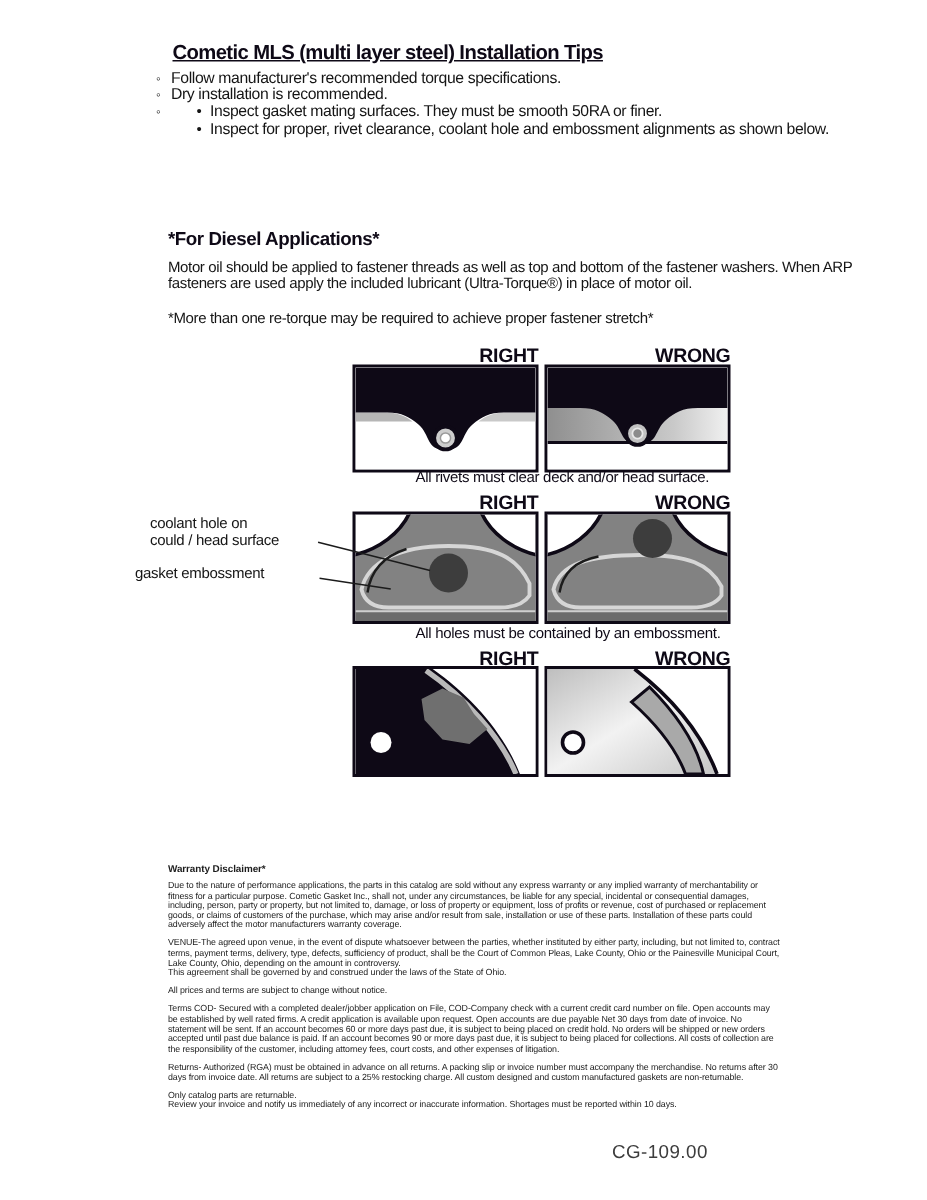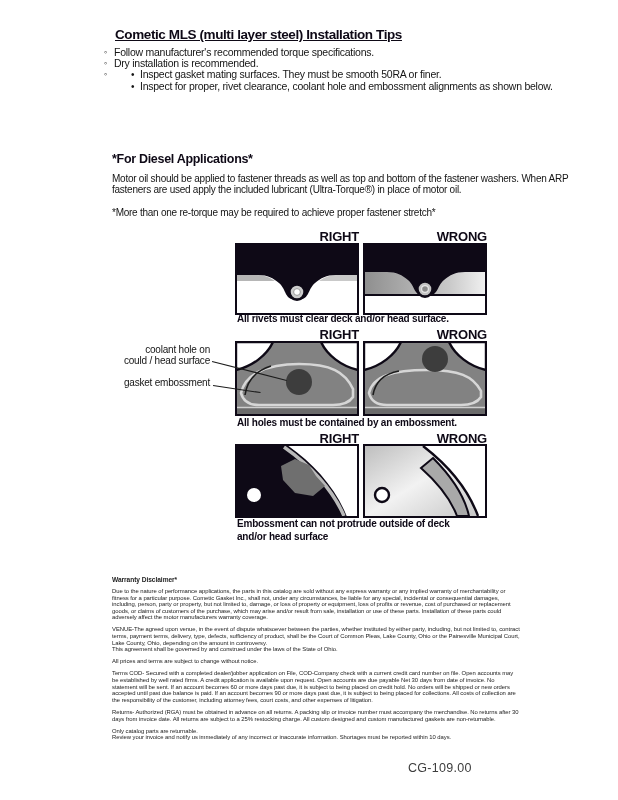--- a/index.html
+++ b/index.html
@@ -24,26 +24,26 @@
   .diesel h2{margin:0 0 7px 0;font-size:12.5px;letter-spacing:-0.3px;color:#0e0916;}
   .diesel p{margin:0 0 11px 0;font-size:10px;line-height:11.3px;letter-spacing:-0.25px;}
   
   .dlabel{
     position:absolute;width:124px;text-align:right;
     font-size:13px;font-weight:bold;letter-spacing:-0.2px;color:#0e0916;
   }
   .dbox{position:absolute;border:2px solid #0e0916;width:120px;background:#fff;line-height:0;}
   .dbox svg{display:block;}
   .dcaption{
-    position:absolute;font-size:10px;font-weight:bold;letter-spacing:-0.2px;
-    white-space:nowrap;color:#0e0916;line-height:12.5px;
+    position:absolute;font-size:10px;font-weight:normal;letter-spacing:-0.2px;
+    white-space:nowrap;color:#0e0916;line-height:12.5px;margin-left:40px;
   }
   .callout{
     position:absolute;font-size:10px;line-height:11px;letter-spacing:-0.2px;
-    text-align:right;color:#151515;
+    color:#151515;
   }
   .lead{position:absolute;height:1.4px;background:#1b1b1b;transform-origin:left center;z-index:5;}
   
   .fineprint{position:absolute;left:112px;top:576px;width:408px;color:#1c1c1c;}
   .fineprint h3{margin:0 0 5px 0;font-size:6.6px;letter-spacing:-0.05px;}
   .fp{margin:0 0 5.5px 0;font-size:5.9px;line-height:6.6px;letter-spacing:-0.05px;}
   .fp.tight{margin-bottom:0;}
   .footer-code{
     position:absolute;left:408px;top:761px;font-size:12.5px;
     letter-spacing:0.3px;color:#3d3d3d;
@@ -162,24 +162,20 @@
             <stop offset="1" stop-color="#c6c6c6"></stop>
         </linearGradient>
       </defs>
       <rect width="120" height="70" fill="#ffffff"></rect>
       <path d="M-1,-1 L58,-1 C84,20 103,43 113,71 L-1,71 Z" fill="url(#g3w)"></path>
       <path d="M58,0 C84,20 103,43 113,70" stroke="#0e0916" stroke-width="2.4" fill="none"></path>
       <path d="M104,70 C100,52 88,32 68,12 L56,22 C74,38 86,54 92,70 Z" fill="#a9a9a9" stroke="#0e0916" stroke-width="2"></path>
       <circle cx="17" cy="49" r="7" fill="#ffffff" stroke="#0e0916" stroke-width="2.4"></circle>
     </svg>
   </div>
-  <div class="dcaption" style="left:237px;top:518px;">
-    <span>Embossment can not protrude outside of deck</span><br>
-    <span>and/or head surface</span>
-  </div>
 
   <div class="fineprint">
     <h3>Warranty Disclaimer*</h3>
     <p class="fp">Due to the nature of performance applications, the parts in this catalog are sold without any express warranty or any implied warranty of merchantability or fitness for a particular purpose.  Cometic Gasket Inc., shall not, under any circumstances, be liable for any special, incidental or consequential damages, including, person, party or property, but not limited to, damage, or loss of property or equipment, loss of profits or revenue, cost of purchased or replacement goods, or claims of customers of the purchase, which may arise and/or result from sale, installation or use of these parts.  Installation of these parts could adversely affect the motor manufacturers warranty coverage.</p>
     <p class="fp tight">VENUE-The agreed upon venue, in the event of dispute whatsoever between the parties, whether instituted by either party, including, but not limited to, contract terms, payment terms, delivery, type, defects, sufficiency of product, shall be the Court of Common Pleas, Lake County, Ohio or the Painesville Municipal Court, Lake County, Ohio, depending on the amount in controversy.</p>
     <p class="fp">This agreement shall be governed by and construed under the laws of the State of Ohio.</p>
     <p class="fp">All prices and terms are subject to change without notice.</p>
     <p class="fp">Terms COD- Secured with a completed dealer/jobber application on File, COD-Company check with a current credit card number on file.  Open accounts may be established by well rated firms.  A credit application is available upon request.  Open accounts are due payable Net 30 days from date of invoice.  No statement will be sent.  If an account becomes 60 or more days past due, it is subject to being placed on credit hold.  No orders will be shipped or new orders accepted until past due balance is paid.  If an account becomes 90 or more days past due, it is subject to being placed for collections.  All costs of collection are the responsibility of the customer, including attorney fees, court costs, and other expenses of litigation.</p>
     <p class="fp">Returns- Authorized (RGA) must be obtained in advance on all returns.  A packing slip or invoice number must accompany the merchandise.  No returns after 30 days from invoice date.  All returns are subject to a 25% restocking charge.  All custom designed and custom manufactured gaskets are non-returnable.</p>
     <p class="fp tight">Only catalog parts are returnable.</p>

